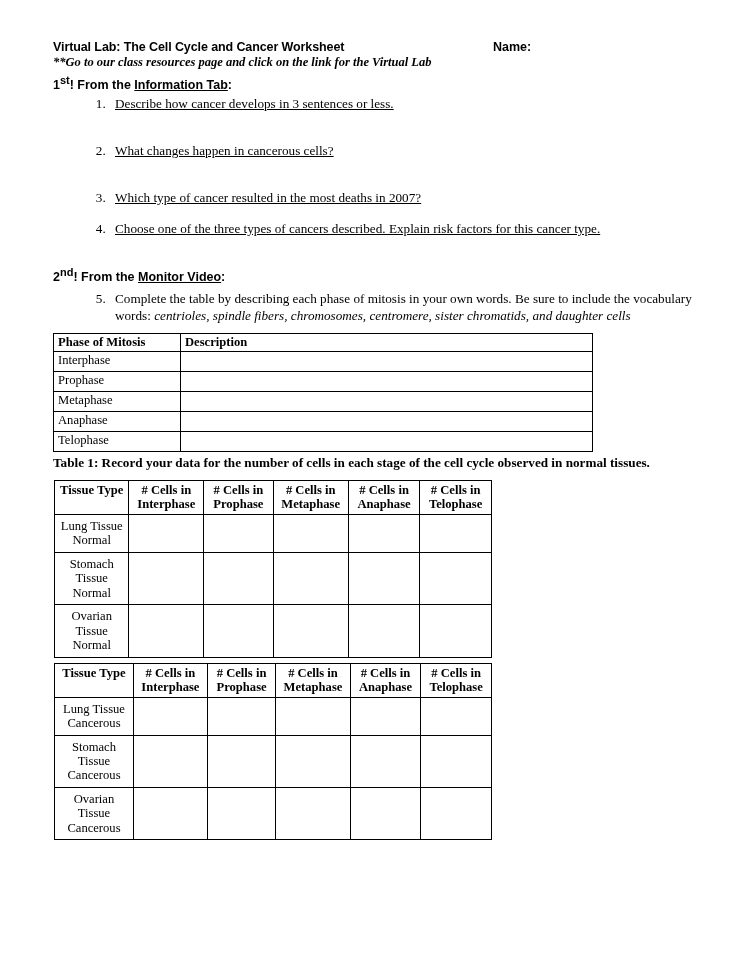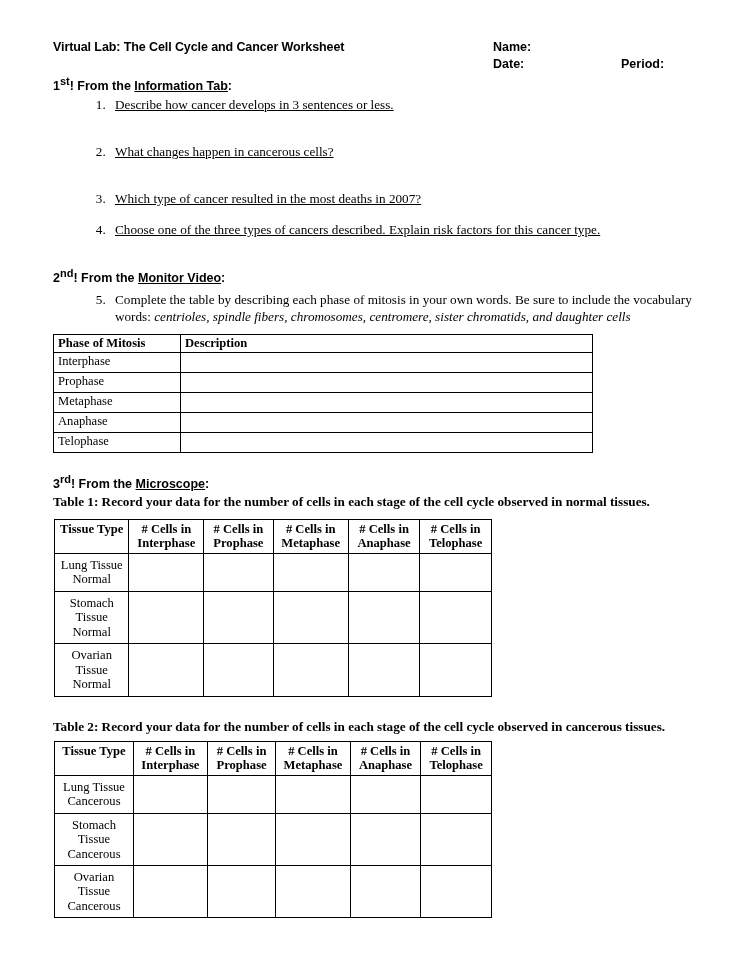--- a/index.html
+++ b/index.html
@@ -141,27 +141,24 @@
   .t2 { margin-top: 5px; }
 </style>
 </head>
 <body>
 
 <div class="page">
 
   <div class="hdr-row">
     <div class="hdr-left">
       <div class="title">Virtual Lab:  The Cell Cycle and Cancer Worksheet</div>
+      <div class="subnote">**Go to our class resources page and click on the link for the Virtual Lab</div>
     </div>
     <div class="hdr-right">
       <div class="namefield">Name:</div>
-      <div class="daterow">
-        <span class="date">Date:</span>
-        <span>Period:</span>
-      </div>
     </div>
   </div>
 
   <div class="section-head" style="margin-top:4px;">
     <span>1</span><sup>st</sup><span>! From the </span><span class="u">Information Tab</span><span>:</span>
   </div>
 
   <ol class="qlist">
     <li>Describe how cancer develops in 3 sentences or less.</li>
     <li>What changes happen in cancerous cells?</li>
@@ -199,23 +196,20 @@
       <td class="c1">Anaphase</td>
       <td></td>
     </tr>
     <tr>
       <td class="c1">Telophase</td>
       <td></td>
     </tr>
   </tbody>
     </table>
 
-  <div class="section-head sec3">
-    <span>3</span><sup>rd</sup><span>! From the </span><span class="u">Microscope</span><span>:</span>
-  </div>
 
   <div class="tbl-caption">Table 1:  Record your data for the number of cells in each stage of the cell cycle observed in normal tissues.</div>
 
   <table class="data-table">
     <tbody>
         <tr>
       <th class="tissue"><span>Tissue Type</span></th>
       <th class="cell"><span># Cells in</span><br><span>Interphase</span></th>
       <th class="cell"><span># Cells in</span><br><span>Prophase</span></th>
       <th class="cell"><span># Cells in</span><br><span>Metaphase</span></th>
@@ -242,21 +236,20 @@
       <td class="tissue"><span>Ovarian Tissue</span><br><span>Normal</span></td>
       <td class="cell"></td>
       <td class="cell"></td>
       <td class="cell"></td>
       <td class="cell"></td>
       <td class="cell"></td>
     </tr>
   </tbody>
     </table>
 
-  <div class="tbl-caption t2caption">Table 2:  Record your data for the number of cells in each stage of the cell cycle observed in cancerous tissues.</div>
 
   <table class="data-table t2">
     <tbody>
         <tr>
       <th class="tissue"><span>Tissue Type</span></th>
       <th class="cell"><span># Cells in</span><br><span>Interphase</span></th>
       <th class="cell"><span># Cells in</span><br><span>Prophase</span></th>
       <th class="cell"><span># Cells in</span><br><span>Metaphase</span></th>
       <th class="cell"><span># Cells in</span><br><span>Anaphase</span></th>
       <th class="cell"><span># Cells in</span><br><span>Telophase</span></th>

